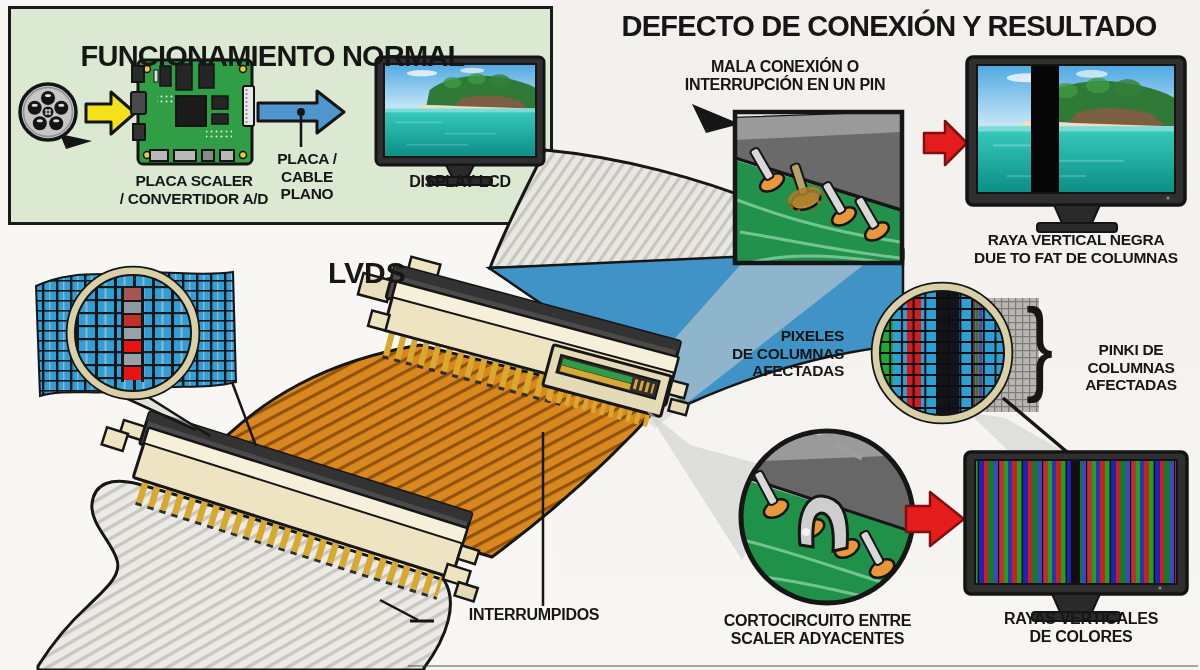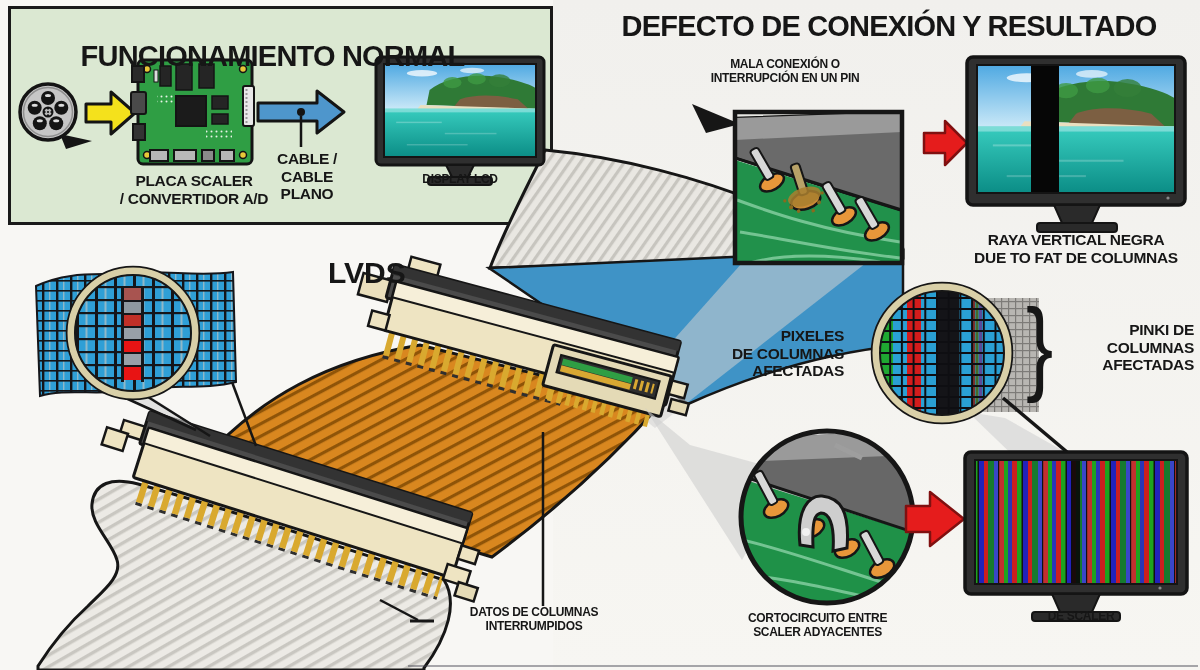--- a/index.html
+++ b/index.html
@@ -7,26 +7,26 @@
           font-family:"Liberation Sans",sans-serif;}
   .bg-right{position:absolute;left:553px;top:0;width:647px;height:670px;
             background:linear-gradient(180deg,#f1f0ed,#f7f6f2);}
   .panel{position:absolute;left:8px;top:6px;width:545px;height:219px;
          background:#dbe8d2;border:3px solid #1a1a1a;box-sizing:border-box;}
   .art{position:absolute;left:0;top:0;}
   .lbl{position:absolute;font-weight:bold;color:#161616;text-align:center;
        line-height:1.13;letter-spacing:-0.3px;}
   .lbl span{display:block;}
   .t-main{font-size:29px;letter-spacing:-0.8px;}
-  .t-med{font-size:12px;}
+  .t-med{font-size:16px;}
   .t-sm{font-size:15.5px;}
   .t-lvds{font-size:30px;text-align:left;letter-spacing:0;}
   .t-brace{font-size:96px;font-weight:400;line-height:1;transform:scaleX(.85) scaleY(1.08);
            transform-origin:left top;letter-spacing:0;}
-  .t-left{text-align:right;}
+  .t-left{text-align:center;margin-top:20px;}
   .t-right{text-align:right;}
 </style>
 </head>
 <body>
 
 <div class="canvas">
   <div class="bg-right"></div>
   <div class="panel"></div>
 
   <svg class="art" width="1200" height="670" viewBox="0 0 1200 670">
@@ -416,21 +416,21 @@
   </div>
   <div class="lbl t-main" style="left:585px;top:10px;width:608px;">
     <span>DEFECTO DE CONEXIÓN Y RESULTADO</span>
   </div>
 
   <div class="lbl t-sm" style="left:116px;top:172px;width:156px;">
     <span>PLACA SCALER</span>
     <span>/ CONVERTIDOR A/D</span>
   </div>
   <div class="lbl t-sm" style="left:276px;top:150px;width:62px;">
-    <span>CABLE /</span>
+    <span>PLACA /</span>
     <span>CABLE</span>
     <span>PLANO</span>
   </div>
   <div class="lbl t-med" style="left:390px;top:173px;width:140px;">
     <span>DISPLAY LCD</span>
   </div>
 
   <div class="lbl t-med" style="left:665px;top:58px;width:240px;">
     <span>MALA CONEXIÓN O</span>
     <span>INTERRUPCIÓN EN UN PIN</span>
@@ -452,23 +452,23 @@
   <div class="lbl t-brace" style="left:1026px;top:294px;">
     <span>}</span>
   </div>
   <div class="lbl t-sm t-left" style="left:1068px;top:321px;width:126px;">
     <span>PINKI DE</span>
     <span>COLUMNAS</span>
     <span>AFECTADAS</span>
   </div>
 
   <div class="lbl t-med" style="left:432px;top:606px;width:204px;">
-    <span>DATOS DE COLUMNAS</span>
     <span>INTERRUMPIDOS</span>
   </div>
   <div class="lbl t-med" style="left:700px;top:612px;width:235px;">
     <span>CORTOCIRCUITO ENTRE</span>
     <span>SCALER ADYACENTES</span>
   </div>
   <div class="lbl t-med" style="left:972px;top:610px;width:218px;">
-    <span>DE SCALER</span>
+    <span>RAYAS VERTICALES</span>
+    <span>DE COLORES</span>
   </div>
 </div>
 
 </body></html>

